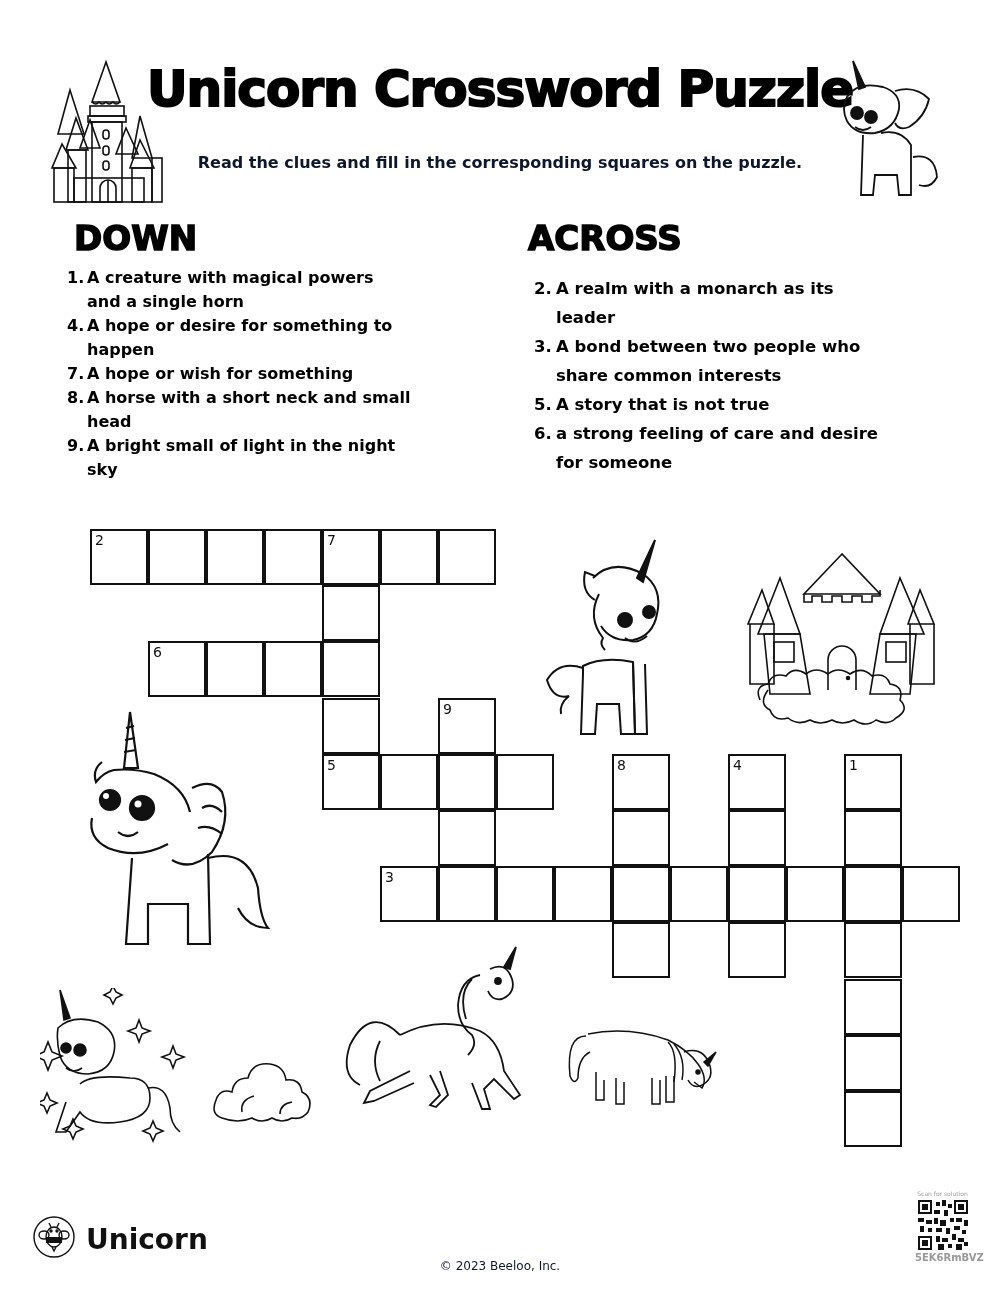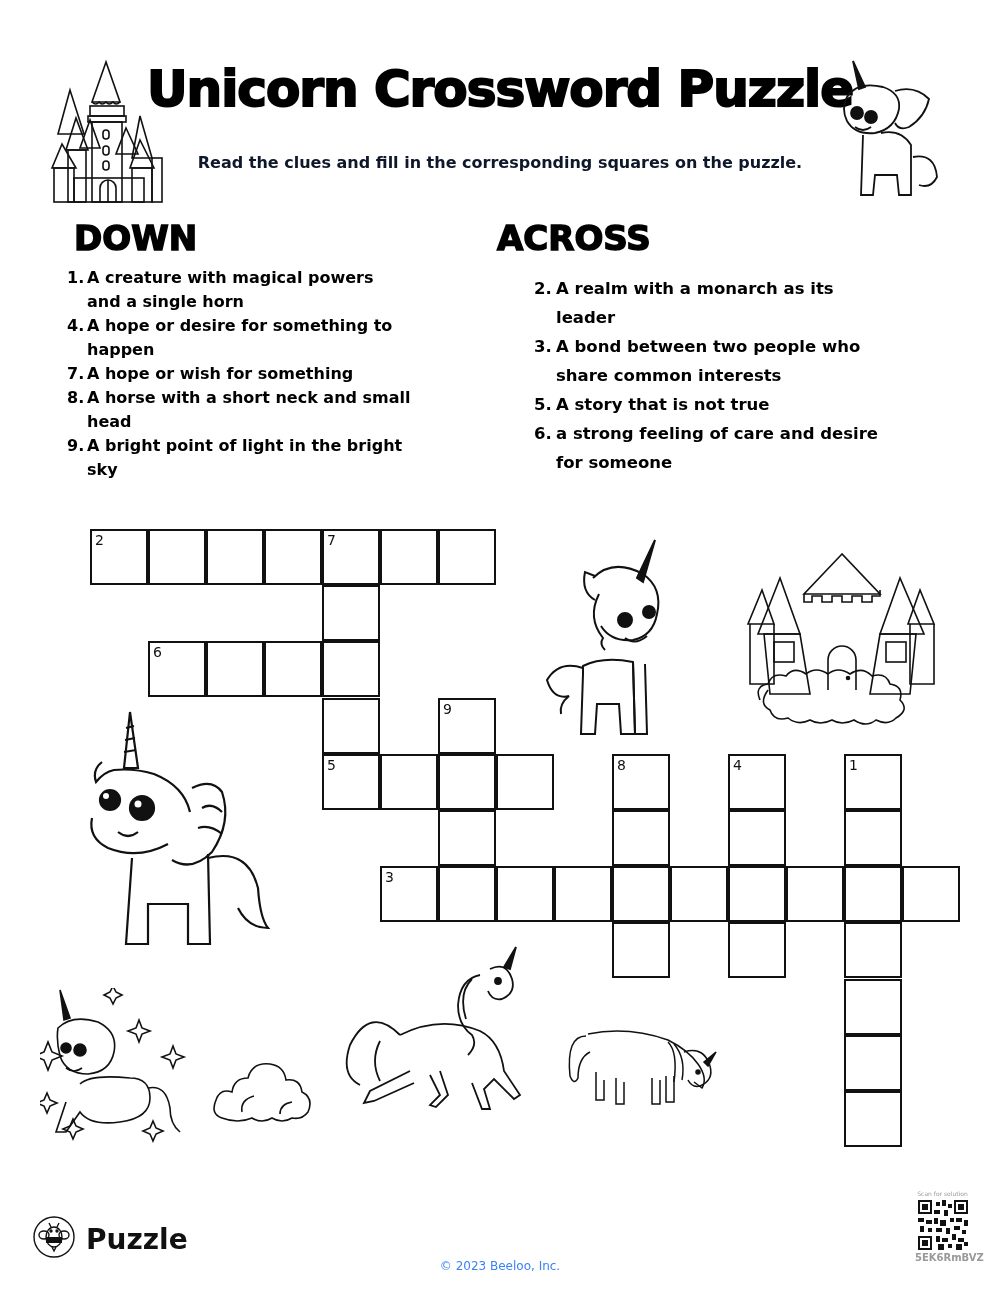--- a/index.html
+++ b/index.html
@@ -38,21 +38,21 @@
     }
     .cell-num {
       position: absolute; left: 3px; top: 1px; font-size: 14px;
       font-family: "DejaVu Sans", sans-serif; color: #111;
     }
     .illus svg { display: block; }
     .brand-name {
       font-family: "DejaVu Sans", sans-serif; font-weight: bold;
       font-size: 28px; color: #111;
     }
-    .copyright { font-size: 12px; color: #3b82f6; }
+    .copyright { font-size: 12px; color: #0f172a; }
     .qr-caption { font-size: 6px; color: #999; text-align: center; }
   </style>
 </head>
 <body>
 
 <div class="abs title">Unicorn Crossword Puzzle</div>
 <div class="abs subtitle">Read the clues and fill in the corresponding squares on the puzzle.</div>
 
 <div class="abs illus" style="left:48px;top:58px;">
   <svg width="120" height="145" viewBox="0 0 120 145" fill="none" stroke="#111" stroke-width="1.6">
@@ -107,25 +107,25 @@
   <li class="clue">
       <span class="num">7.</span>
       <span class="txt">A hope or wish for something</span>
     </li>
   <li class="clue">
       <span class="num">8.</span>
       <span class="txt">A horse with a short neck and small head</span>
     </li>
   <li class="clue">
       <span class="num">9.</span>
-      <span class="txt">A bright point of light in the bright sky</span>
+      <span class="txt">A bright small of light in the night sky</span>
     </li>
 </ul>
 
-<div class="abs section-head" style="left:497px;top:218px;text-align:center;">ACROSS</div>
+<div class="abs section-head" style="left:528px;top:218px;text-align:center;">ACROSS</div>
 <ul class="abs clues across" style="left:534px;top:274px;width:360px;">
   <li class="clue">
       <span class="num">2.</span>
       <span class="txt">A realm with a monarch as its leader</span>
     </li>
   <li class="clue">
       <span class="num">3.</span>
       <span class="txt">A bond between two people who share common interests</span>
     </li>
   <li class="clue">
@@ -322,21 +322,21 @@
       <rect x="14" y="22" width="16" height="6" fill="#111" stroke="none"></rect>
       <ellipse cx="12" cy="20" rx="5" ry="4"></ellipse>
       <ellipse cx="32" cy="20" rx="5" ry="4"></ellipse>
       <circle cx="19" cy="16" r="1" fill="#111"></circle>
       <circle cx="25" cy="16" r="1" fill="#111"></circle>
       <line x1="19" y1="12" x2="17" y2="8"></line>
         <line x1="25" y1="12" x2="27" y2="8"></line>
       <path d="M20,32 l2,4 l2,-4"></path>
     </svg>
   </span>
-  <span class="brand-name">Puzzle</span>
+  <span class="brand-name">Unicorn</span>
 </div>
 
 <div class="abs copyright" style="left:0;right:0;top:1259px;text-align:center;">© 2023 Beeloo, Inc.</div>
 
 <div class="abs" style="left:915px;top:1190px;width:55px;">
   <div class="qr-caption">Scan for solution</div>
   <div style="margin:3px auto 0 auto;width:50px;height:50px;">
     <svg width="50" height="50" viewBox="0 0 25 25">
       <rect width="25" height="25" fill="#fff"></rect>
       <g fill="#111">

